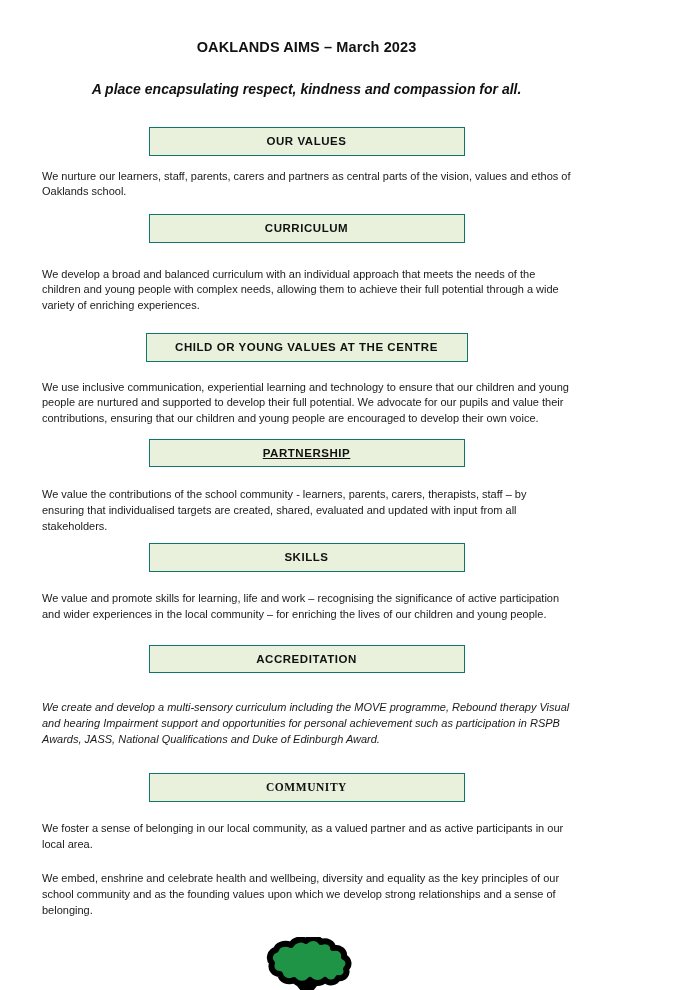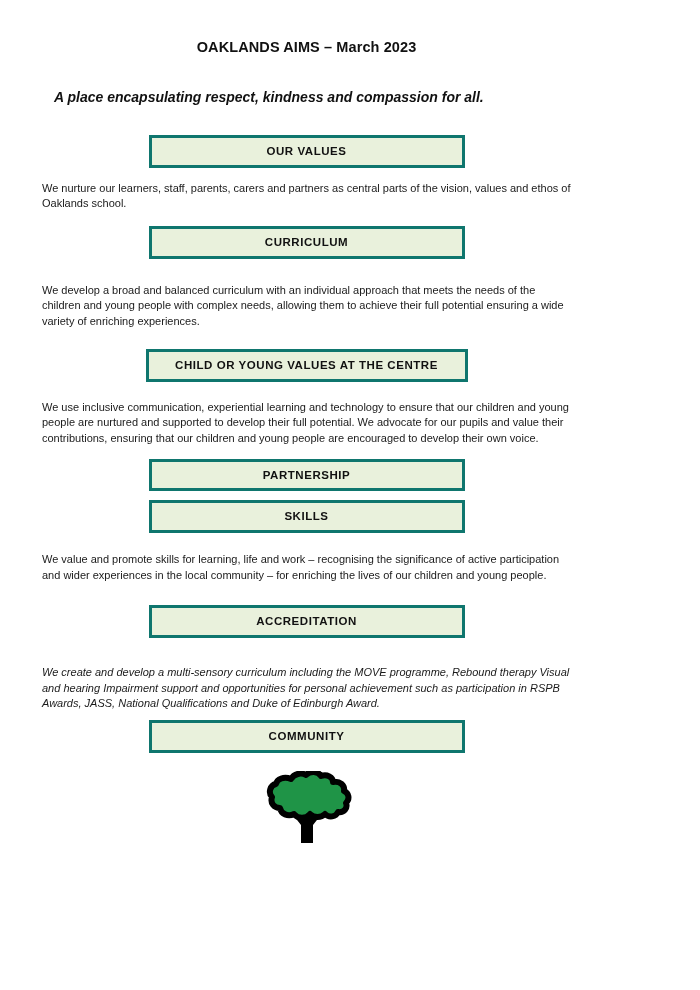--- a/index.html
+++ b/index.html
@@ -28,43 +28,44 @@
     text-align: center;
     font-weight: bold;
     font-size: 14.5px;
     letter-spacing: 0.1px;
     margin: 0;
     padding-top: 39px;
     color: #111111;
   }
 
   .doc-subtitle {
+    text-align: center;
     font-weight: bold;
     font-style: italic;
     font-size: 14px;
-    margin: 12px;
+    margin: 4px;
     padding-top: 22px;
     color: #111111;
   }
 
   .section {
     width: 100%;
   }
 
   .heading-box-wrap {
     display: flex;
     justify-content: center;
   }
 
   .heading-box {
     box-sizing: border-box;
     width: 316px;
     padding: 7px 6px 7px 6px;
     background: #e9f1dc;
-    border: 3px solid #0f766e;
+    border: 1px solid #0f766e;
     text-align: center;
     font-weight: bold;
     font-size: 11.5px;
     letter-spacing: 0.55px;
     color: #111111;
     line-height: 1.1;
   }
 
   .heading-box.wide {
     width: 322px;
@@ -81,30 +82,30 @@
   
   .sec-values   .heading-box-wrap { margin-top: 30px; }
   .sec-values   .body-text        { margin-top: 13px; }
 
   .sec-curriculum .heading-box-wrap { margin-top: 14px; }
   .sec-curriculum .body-text        { margin-top: 24px; }
 
   .sec-child    .heading-box-wrap { margin-top: 19px; }
   .sec-child    .body-text        { margin-top: 18px; }
 
-  .sec-partnership .heading-box-wrap { margin-top: 12px; }
+  .sec-partnership .heading-box-wrap { margin-top: 12px; text-decoration: underline; }
   .sec-partnership .body-text        { margin-top: 20px; }
 
   .sec-skills   .heading-box-wrap { margin-top: 9px; }
   .sec-skills   .body-text        { margin-top: 19px; }
 
   .sec-accreditation .heading-box-wrap { margin-top: 22px; }
   .sec-accreditation .body-text        { margin-top: 27px; font-style: italic; }
 
-  .sec-community .heading-box-wrap { margin-top: 8px; }
+  .sec-community .heading-box-wrap { margin-top: 26px; font-family: Liberation Serif, serif; }
   .sec-community .body-text        { margin-top: 19px; }
 
   .sec-whatwedo .heading-box-wrap { margin-top: 23px; }
   .sec-whatwedo .body-text        { margin-top: 19px; }
 
   .logo-wrap {
     margin-top: 18px;
     display: flex;
     justify-content: center;
   }
@@ -125,57 +126,60 @@
     <div class="heading-box-wrap">
       <div class="heading-box">OUR VALUES</div>
     </div>
     <p class="body-text">We nurture our learners, staff, parents, carers and partners as central parts of the vision, values and ethos of Oaklands school.</p>
   </div>
 
   <div class="section sec-curriculum">
     <div class="heading-box-wrap">
       <div class="heading-box">CURRICULUM</div>
     </div>
-    <p class="body-text">We develop a broad and balanced curriculum with an individual approach that meets the needs of the children and young people with complex needs, allowing them to achieve their full potential ensuring a wide variety of enriching experiences.</p>
+    <p class="body-text">We develop a broad and balanced curriculum with an individual approach that meets the needs of the children and young people with complex needs, allowing them to achieve their full potential through a wide variety of enriching experiences.</p>
   </div>
 
   <div class="section sec-child">
     <div class="heading-box-wrap">
       <div class="heading-box wide">CHILD OR YOUNG VALUES AT THE CENTRE</div>
     </div>
     <p class="body-text">We use inclusive communication, experiential learning and technology to ensure that our children and young people are nurtured and supported to develop their full potential. We advocate for our pupils and value their contributions, ensuring that our children and young people are encouraged to develop their own voice.</p>
   </div>
 
   <div class="section sec-partnership">
     <div class="heading-box-wrap">
       <div class="heading-box">PARTNERSHIP</div>
     </div>
+    <p class="body-text">We value the contributions of the school community - learners, parents, carers, therapists, staff – by ensuring that individualised targets are created, shared, evaluated and updated with input from all stakeholders.</p>
   </div>
 
   <div class="section sec-skills">
     <div class="heading-box-wrap">
       <div class="heading-box">SKILLS</div>
     </div>
     <p class="body-text">We value and promote skills for learning, life and work – recognising the significance of active participation and wider experiences in the local community – for enriching the lives of our children and young people.</p>
   </div>
 
   <div class="section sec-accreditation">
     <div class="heading-box-wrap">
       <div class="heading-box">ACCREDITATION</div>
     </div>
     <p class="body-text">We create and develop a multi-sensory curriculum including the MOVE programme, Rebound therapy Visual and hearing Impairment support and opportunities for personal achievement such as participation in RSPB Awards, JASS, National Qualifications and Duke of Edinburgh Award.</p>
   </div>
 
   <div class="section sec-community">
     <div class="heading-box-wrap">
       <div class="heading-box">COMMUNITY</div>
     </div>
+    <p class="body-text">We foster a sense of belonging in our local community, as a valued partner and as active participants in our local area.</p>
   </div>
 
   <div class="section sec-whatwedo">
+    <p class="body-text">We embed, enshrine and celebrate health and wellbeing, diversity and equality as the key principles of our school community and as the founding values upon which we develop strong relationships and a sense of belonging.</p>
   </div>
 
   <div class="logo-wrap">
     <svg width="92" height="78" viewBox="0 0 92 78" aria-hidden="true">
 
       <path d="M42 30 L50 30 L50 42 L60 30 L67 35 L52 54 L52 72 L40 72 L40 54 L25 35 L32 30 L42 42 Z" fill="#000000"></path>
 
       <path d="M30 8
                C33 3 40 1 45 4
                C49 0 57 0 60 5

